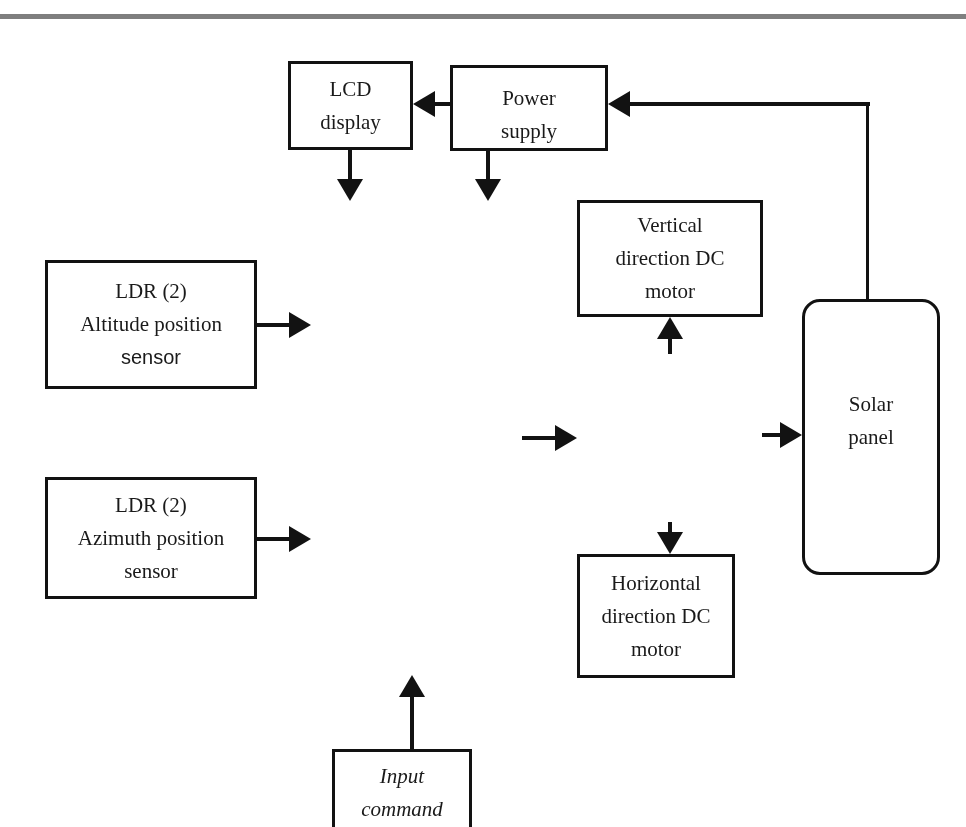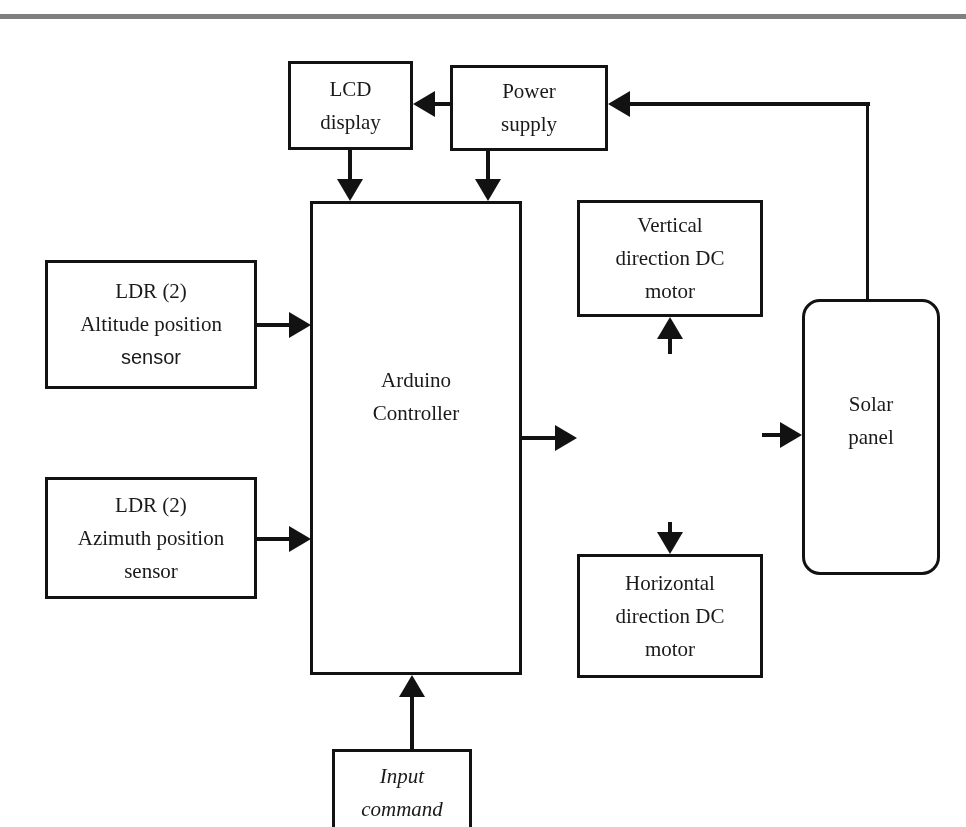--- a/index.html
+++ b/index.html
@@ -56,50 +56,46 @@
 
 <div class="stage">
 
   <div class="toprule"></div>
 
   <div class="box" style="left:288px; top:49px; width:125px; height:89px;">
     <span class="lbl">LCD
 display</span>
   </div>
 
-  <div class="box" style="left:450px; top:53px; width:158px; height:86px;">
+  <div class="box" style="left:450px; top:53px; width:158px; height:86px;align-items:flex-end;">
     <span class="lbl">Power
 supply</span>
   </div>
 
-  <div class="box" style="left:310px; top:189px; width:212px; height:474px;">
-    <span class="lbl shift-up-big">Arduino
-Controller</span>
-  </div>
 
   <div class="box" style="left:45px; top:248px; width:212px; height:129px; flex-direction:column;">
     <span class="lbl">LDR (2)
 Altitude position</span>
     <span class="lbl sans">sensor</span>
   </div>
 
   <div class="box" style="left:45px; top:465px; width:212px; height:122px;">
     <span class="lbl">LDR (2)
 Azimuth position
 sensor</span>
   </div>
 
   <div class="box" style="left:577px; top:188px; width:186px; height:117px;font-family:Liberation Serif, serif;">
     <span class="lbl">Vertical
 direction DC
 motor</span>
   </div>
 
 
-  <div class="box" style="left:577px; top:542px; width:186px; height:124px;">
+  <div class="box" style="left:577px; top:542px; width:158px; height:124px;">
     <span class="lbl">Horizontal
 direction DC
 motor</span>
   </div>
 
   <div class="box" style="left:802px; top:287px; width:138px; height:276px;border-radius:18px;">
     <span class="lbl shift-up-sm">Solar
 panel</span>
   </div>
 

